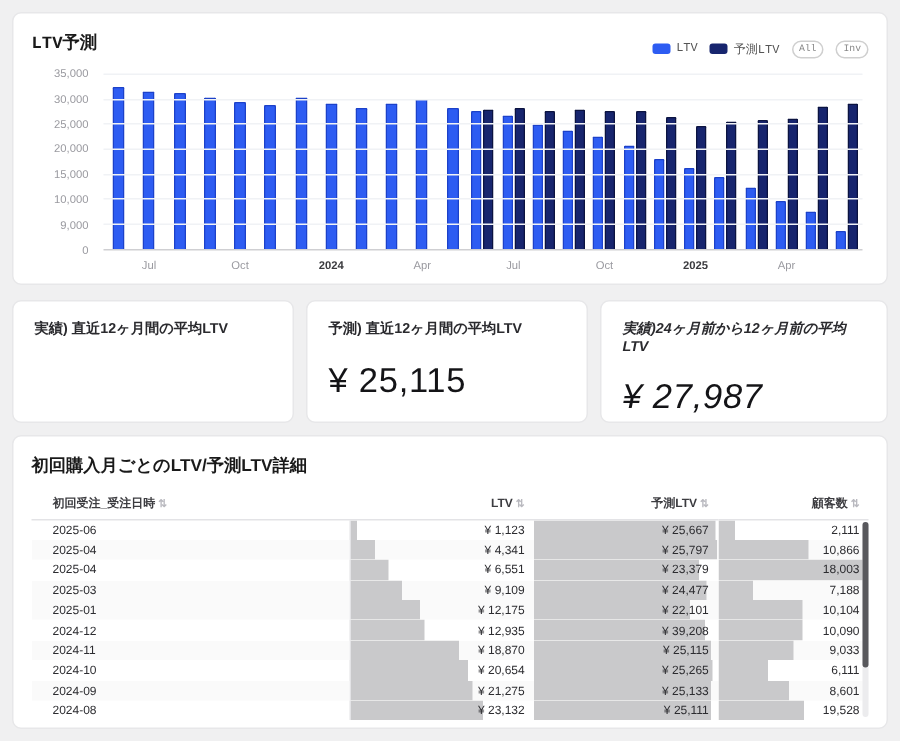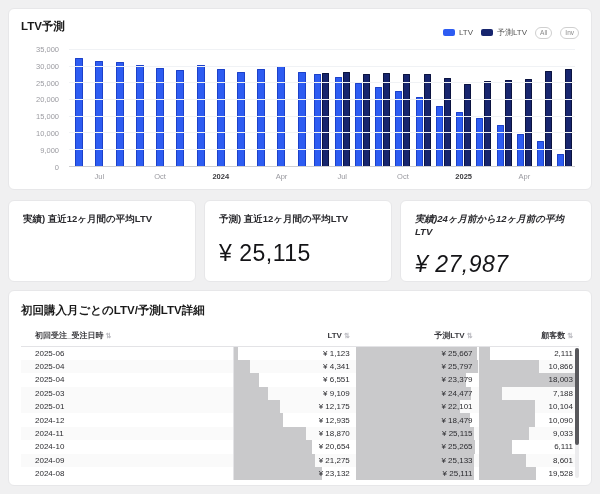--- a/index.html
+++ b/index.html
@@ -2,21 +2,21 @@
 <html><head>
 <meta charset="utf-8">
 <style>
   * { margin:0; padding:0; box-sizing:border-box; }
   html,body { width:600px; height:494px; font-family:"Liberation Sans", sans-serif; }
   body { background:#f0f0f1; position:relative; overflow:hidden; }
   .card { position:absolute; background:#ffffff; border:1px solid #e7e7e9; border-radius:6px; }
 
   
   #chart-card { left:8px; top:8px; width:584px; height:182px; padding:10px 12px; }
-  .chart-head { display:flex; justify-content:space-between; align-items:flex-start; }
+  .chart-head { display:flex; justify-content:space-between; align-items:center;font-family:Liberation Mono, monospace; }
   .chart-title { font-size:11.5px; font-weight:bold; color:#1a1a1a; }
   .legend { display:flex; align-items:center; gap:8px; margin-top:8px; }
   .legend-item { display:flex; align-items:center; gap:4px; cursor:pointer; }
   .legend-swatch { width:12px; height:7px; border-radius:2px; display:inline-block; }
   .legend-label { font-size:8px; color:#555; }
   .pill { font-size:6.5px; color:#888; border:1px solid #cfcfcf; border-radius:8px; padding:1px 4px; background:#fff; cursor:pointer; line-height:1.2; }
   .chart-wrap { position:relative; margin-top:10px; height:136px; }
   .y-axis { position:absolute; left:0; top:0; width:44px; height:118px; }
   .y-tick { position:absolute; right:6px; transform:translateY(-50%); font-size:7.5px; color:#9a9aa0; }
   .plot { position:absolute; left:48px; right:4px; top:0; height:118px; border-bottom:1px solid #cfcfd2; }
@@ -248,21 +248,21 @@
           </tr>
           <tr class="stripe">
             <td class="left">2025-01</td>
             <td><div class="cellbar" style="width: 38.0469%;"></div><span class="cellval">¥ 12,175</span></td>
             <td><div class="cellbar" style="width: 85.0038%;"></div><span class="cellval">¥ 22,101</span></td>
             <td><div class="cellbar" style="width: 55.8232%;"></div><span class="cellval">10,104</span></td>
           </tr>
           <tr>
             <td class="left">2024-12</td>
             <td><div class="cellbar" style="width: 40.4219%;"></div><span class="cellval">¥ 12,935</span></td>
-            <td><div class="cellbar" style="width: 92.7615%;"></div><span class="cellval">¥ 18,479</span></td>
+            <td><div class="cellbar" style="width: 92.7615%;"></div><span class="cellval">¥ 39,208</span></td>
             <td><div class="cellbar" style="width: 55.7459%;"></div><span class="cellval">10,090</span></td>
           </tr>
           <tr class="stripe">
             <td class="left">2024-11</td>
             <td><div class="cellbar" style="width: 58.9688%;"></div><span class="cellval">¥ 18,870</span></td>
             <td><div class="cellbar" style="width: 96.5962%;"></div><span class="cellval">¥ 25,115</span></td>
             <td><div class="cellbar" style="width: 49.9061%;"></div><span class="cellval">9,033</span></td>
           </tr>
           <tr>
             <td class="left">2024-10</td>

